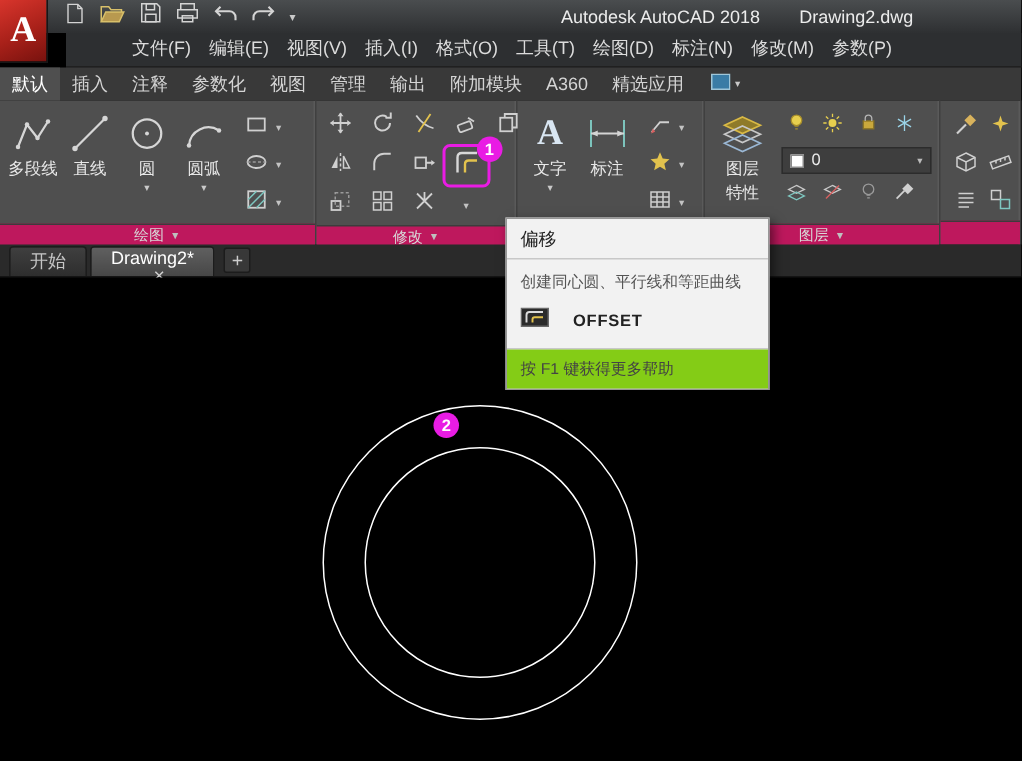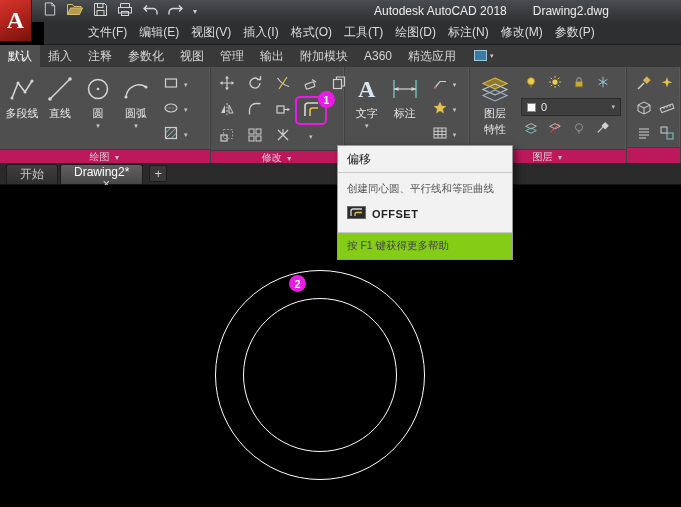--- a/index.html
+++ b/index.html
@@ -92,21 +92,21 @@
   .circle.outer { left:215px; top:85px; width:210px; height:210px; }
   .circle.inner { left:243px; top:113px; width:154px; height:154px; }
   .badge2 { left:289px; top:90px; }
 
   
   .tooltip { position:absolute; left:337px; top:145px; width:176px; background:#f2f2f2;
     border:1px solid #979797; box-shadow:3px 3px 7px rgba(0,0,0,0.5); z-index:60; }
   .tt-title { padding:5px 9px 4px; font-size:12px; font-weight:normal; color:#222222; }
   .tt-div { height:1px; background:#c8c8c8; }
   .tt-desc { padding:8px 9px; font-size:10.5px; color:#555555; line-height:1.35; }
-  .tt-cmd { display:flex; align-items:center; gap:6px; padding:2px 9px 9px; }
+  .tt-cmd { display:flex; align-items:center; gap:16px; padding:2px 9px 9px; }
   .cmdtext { font-size:11px; font-weight:bold; color:#222222; letter-spacing:0.5px; }
   .tt-footer { padding:6px 9px; font-size:10.5px; color:#444444; background:#84cc16; }
 </style>
 </head>
 <body>
 
 <div class="app">
 
   <div class="titlebar">
     <div class="qat">

